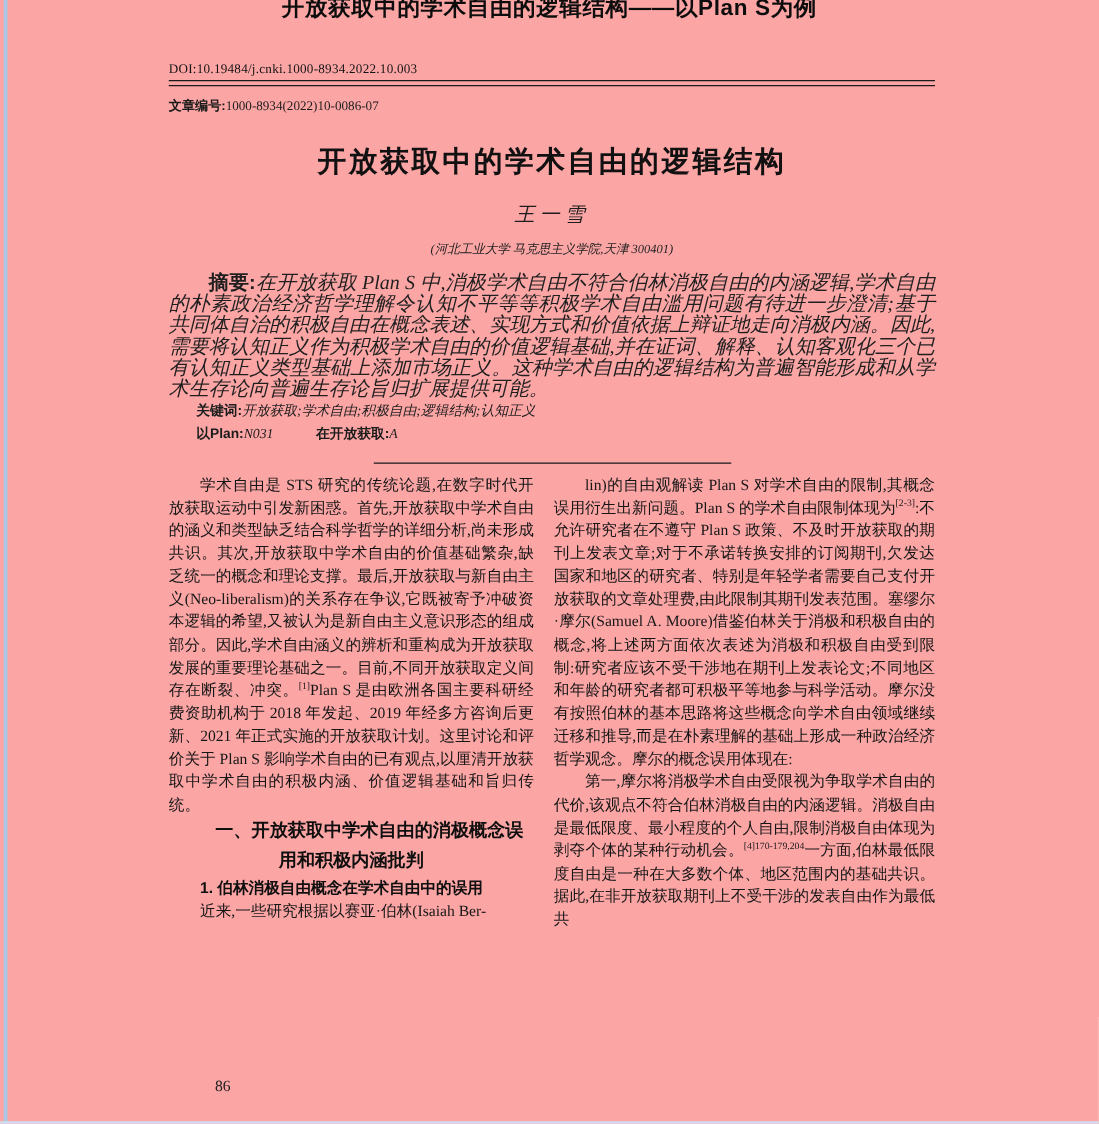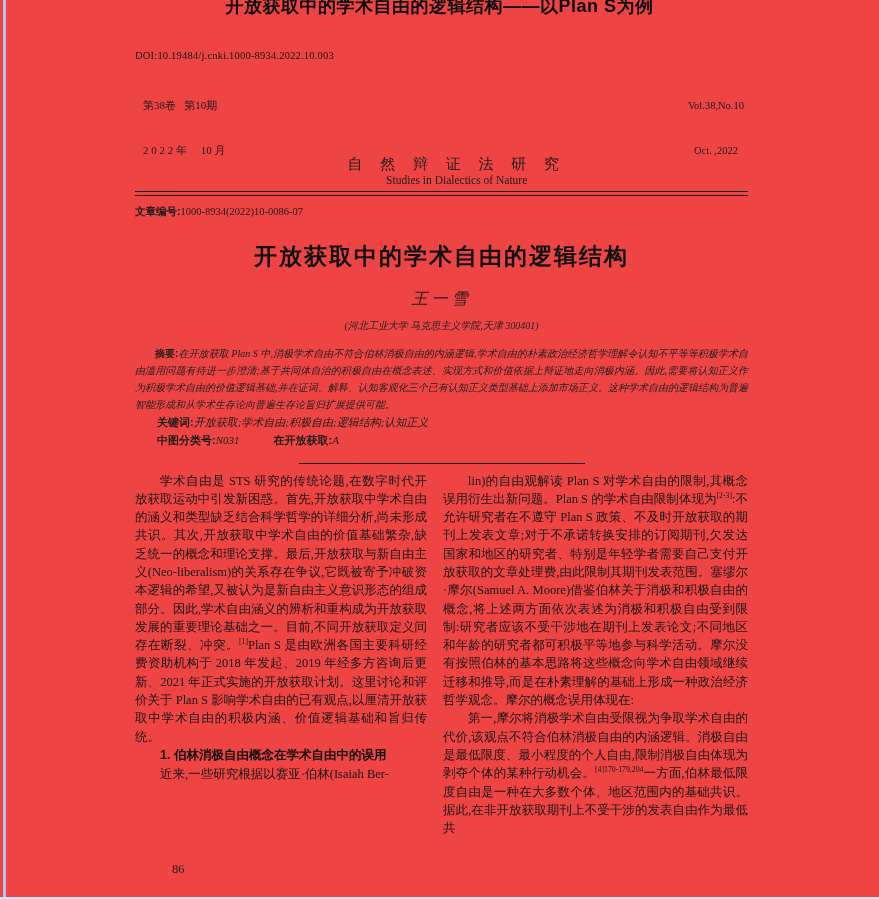--- a/index.html
+++ b/index.html
@@ -6,21 +6,21 @@
   body {
     width: 879px; height: 899px;
     background: #ffffff;
     font-family: "Liberation Serif", serif;
     color: #1c1c1c;
     overflow: hidden;
   }
   .page {
     position: relative;
     width: 879px; height: 899px;
-    background: #ef4444;
+    background: #fca5a5;
     overflow: hidden;
     box-sizing: border-box;
   }
   .edge-left {
     position: absolute; left: 3px; top: 0; bottom: 0;
     width: 3px; background: #a9c8e6;
   }
   .edge-bottom {
     position: absolute; left: 0; right: 0; bottom: 0;
     height: 2px; background: #cfe0f2;
@@ -59,21 +59,21 @@
   .title {
     margin-top: 22px; text-align: center;
     font-family: "Liberation Sans", sans-serif;
     font-weight: bold; font-size: 23px; letter-spacing: 2px; color: #111;
   }
   .subtitle { margin-top: 17px; text-align: center; font-size: 13px; }
   .author { margin-top: 17px; text-align: center; font-size: 16px; letter-spacing: 4px; font-style: italic; }
   .affiliation { margin-top: 9px; text-align: center; font-size: 10px; font-style: italic; color: #222; }
   .abstract {
     margin: 12px 0 0 0; text-indent: 2em;
-    font-size: 10px; line-height: 17px; text-align: justify;
+    font-size: 16px; line-height: 17px; text-align: justify;
     font-style: italic; color: #1f1f1f;
   }
   .meta-line { margin: 1px 0 0 0; text-indent: 2em; font-size: 11px; line-height: 17.5px; font-style: italic; }
   .label-b { font-family: "Liberation Sans", sans-serif; font-weight: bold; font-style: normal; }
   .clc-gap { display: inline-block; width: 34px; }
   .section-divider {
     width: 286px; margin: 13px auto 0 auto;
     border-top: 1.6px solid #1a1a1a; height: 0;
   }
   .columns {
@@ -109,54 +109,41 @@
 <div class="page">
   <div class="edge-left"></div>
   <div class="edge-bottom"></div>
 
   <div class="window-title">开放获取中的学术自由的逻辑结构——以Plan S为例</div>
 
   <div class="content">
 
     <div class="doi">DOI:10.19484/j.cnki.1000-8934.2022.10.003</div>
 
-    <div class="jheader">
-      <div class="cell-cn">
-        <div>第38卷   第10期</div>
-        <div>2 0 2 2 年     10 月</div>
-      </div>
-      <div class="cell-name">
-        <div class="name-cn">自 然 辩 证 法 研 究</div>
-        <div class="name-en">Studies in Dialectics of Nature</div>
-      </div>
-      <div class="cell-en">
-        <div>Vol.38,No.10</div>
-        <div>Oct. ,2022</div>
-      </div>
-    </div>
 
     <div class="double-rule"></div>
 
     <div class="article-id"><b class="label-b">文章编号:</b><span>1000-8934(2022)10-0086-07</span></div>
 
     <div class="title">开放获取中的学术自由的逻辑结构</div>
     <div class="author">王一雪</div>
     <div class="affiliation">(河北工业大学 马克思主义学院,天津 300401)</div>
 
     <p class="abstract"><b class="label-b">摘要:</b><span>在开放获取 Plan S 中,消极学术自由不符合伯林消极自由的内涵逻辑,学术自由的朴素政治经济哲学理解令认知不平等等积极学术自由滥用问题有待进一步澄清;基于共同体自治的积极自由在概念表述、实现方式和价值依据上辩证地走向消极内涵。因此,需要将认知正义作为积极学术自由的价值逻辑基础,并在证词、解释、认知客观化三个已有认知正义类型基础上添加市场正义。这种学术自由的逻辑结构为普遍智能形成和从学术生存论向普遍生存论旨归扩展提供可能。</span></p>
 
     <p class="meta-line"><b class="label-b">关键词:</b><span>开放获取;学术自由;积极自由;逻辑结构;认知正义</span></p>
 
-    <p class="meta-line"><b class="label-b">中图分类号:</b><span>N031</span><span class="clc-gap"></span><b class="label-b">在开放获取:</b><span>A</span></p>
+    <p class="meta-line"><b class="label-b">以Plan:</b><span>N031</span><span class="clc-gap"></span><b class="label-b">在开放获取:</b><span>A</span></p>
 
     <div class="section-divider"></div>
 
     <div class="columns">
       <div class="col col-left">
         <p><span>学术自由是 STS 研究的传统论题,在数字时代开放获取运动中引发新困惑。首先,开放获取中学术自由的涵义和类型缺乏结合科学哲学的详细分析,尚未形成共识。其次,开放获取中学术自由的价值基础繁杂,缺乏统一的概念和理论支撑。最后,开放获取与新自由主义(Neo-liberalism)的关系存在争议,它既被寄予冲破资本逻辑的希望,又被认为是新自由主义意识形态的组成部分。因此,学术自由涵义的辨析和重构成为开放获取发展的重要理论基础之一。目前,不同开放获取定义间存在断裂、冲突。</span><sup class="cite">[1]</sup><span>Plan S 是由欧洲各国主要科研经费资助机构于 2018 年发起、2019 年经多方咨询后更新、2021 年正式实施的开放获取计划。这里讨论和评价关于 Plan S 影响学术自由的已有观点,以厘清开放获取中学术自由的积极内涵、价值逻辑基础和旨归传统。</span></p>
+        <p class="section-heading">一、开放获取中学术自由的消极概念误用和积极内涵批判</p>
         <p class="sub-heading">1. 伯林消极自由概念在学术自由中的误用</p>
         <p>近来,一些研究根据以赛亚·伯林(Isaiah Ber-</p>
       </div>
       <div class="col col-right">
         <p><span>lin)的自由观解读 Plan S 对学术自由的限制,其概念误用衍生出新问题。Plan S 的学术自由限制体现为</span><sup class="cite">[2-3]</sup><span>:不允许研究者在不遵守 Plan S 政策、不及时开放获取的期刊上发表文章;对于不承诺转换安排的订阅期刊,欠发达国家和地区的研究者、特别是年轻学者需要自己支付开放获取的文章处理费,由此限制其期刊发表范围。塞缪尔·摩尔(Samuel A. Moore)借鉴伯林关于消极和积极自由的概念,将上述两方面依次表述为消极和积极自由受到限制:研究者应该不受干涉地在期刊上发表论文;不同地区和年龄的研究者都可积极平等地参与科学活动。摩尔没有按照伯林的基本思路将这些概念向学术自由领域继续迁移和推导,而是在朴素理解的基础上形成一种政治经济哲学观念。摩尔的概念误用体现在:</span></p>
         <p><span>第一,摩尔将消极学术自由受限视为争取学术自由的代价,该观点不符合伯林消极自由的内涵逻辑。消极自由是最低限度、最小程度的个人自由,限制消极自由体现为剥夺个体的某种行动机会。</span><sup class="cite">[4]170-179,204</sup><span>一方面,伯林最低限度自由是一种在大多数个体、地区范围内的基础共识。据此,在非开放获取期刊上不受干涉的发表自由作为最低共</span></p>
       </div>
     </div>
 
   </div>

